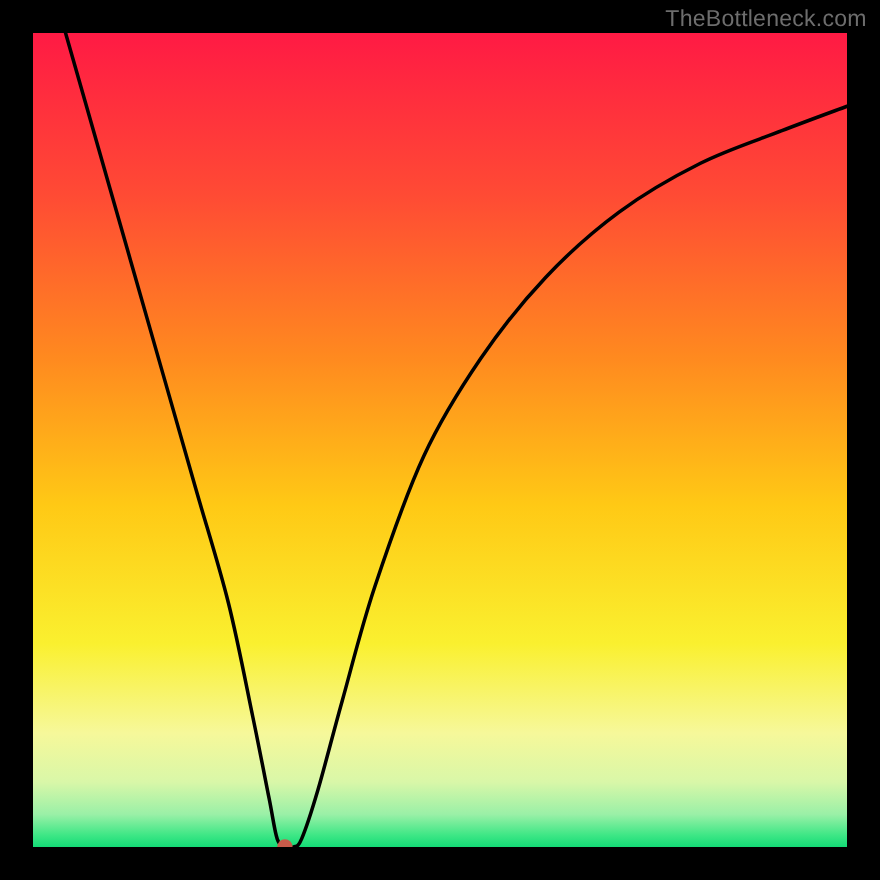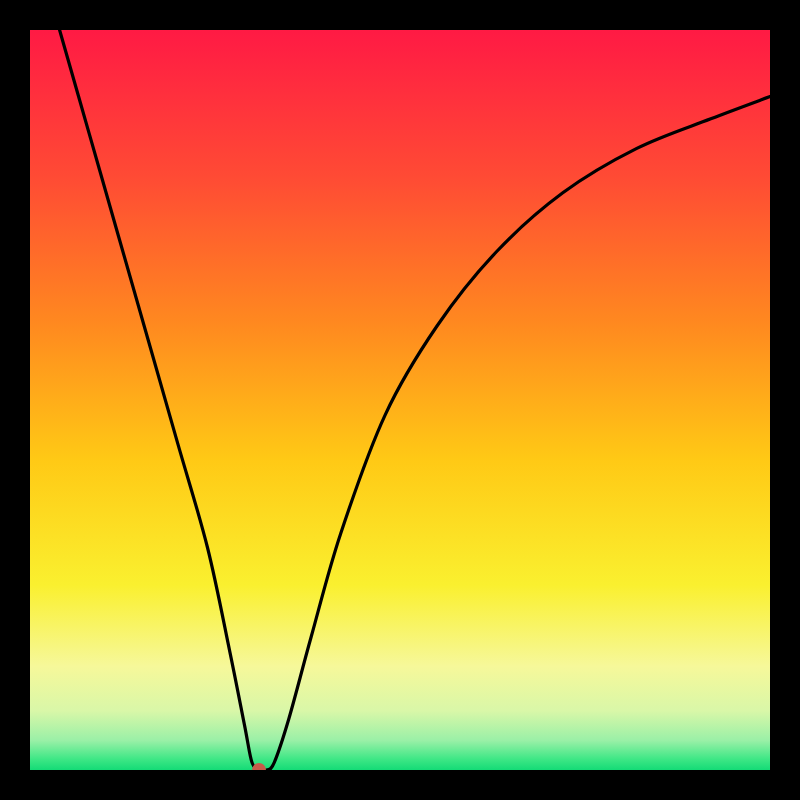--- a/index.html
+++ b/index.html
@@ -77,13 +77,14 @@
       <rect x="0" y="0" width="740" height="740" fill="url(#bg-grad)"></rect>
     </svg>
 
     <svg class="curve-svg" viewBox="0 0 740 740" preserveAspectRatio="none">
       <path id="curve-path" d="M 29.6 0 C 34.53333333333333 17.26666666666667, 49.333333333333336 69.06666666666669, 59.2 103.60000000000002 C 69.06666666666666 138.13333333333335, 78.93333333333334 172.6666666666667, 88.8 207.20000000000005 C 98.66666666666666 241.73333333333338, 108.53333333333333 276.2666666666667, 118.4 310.8 C 128.26666666666668 345.3333333333333, 138.13333333333333 379.8666666666667, 148 414.4 C 157.86666666666667 448.9333333333333, 168.96666666666667 483.46666666666664, 177.6 518 C 186.23333333333332 552.5333333333333, 193.63333333333335 592, 199.8 621.6 C 205.96666666666667 651.2, 210.9 677.1, 214.6 695.6 C 218.29999999999998 714.1, 219.53333333333333 725.2, 222 732.6 C 224.46666666666667 740, 226.93333333333334 738.7666666666667, 229.4 740 C 231.86666666666667 741.2333333333333, 234.33333333333334 741.2333333333333, 236.8 740 C 239.26666666666668 738.7666666666667, 240.50000000000003 741.2333333333333, 244.20000000000002 732.6 C 247.9 723.9666666666667, 252.83333333333334 709.1666666666667, 259 688.2 C 265.1666666666667 667.2333333333333, 272.56666666666666 637.6333333333333, 281.2 606.8 C 289.8333333333333 575.9666666666666, 298.4666666666667 540.1999999999999, 310.8 503.2 C 323.1333333333333 466.2, 339.16666666666663 419.33333333333337, 355.2 384.8 C 371.23333333333335 350.26666666666665, 388.50000000000006 323.1333333333333, 407.00000000000006 296 C 425.50000000000006 268.8666666666667, 445.23333333333335 244.20000000000002, 466.2 222 C 487.16666666666663 199.79999999999998, 509.3666666666666 180.06666666666663, 532.8 162.79999999999995 C 556.2333333333332 145.53333333333327, 582.1333333333332 130.73333333333332, 606.8 118.39999999999998 C 631.4666666666667 106.06666666666665, 658.6 97.43333333333328, 680.8000000000001 88.79999999999995 C 703.0000000000001 80.16666666666663, 730.1333333333333 70.30000000000001, 740 66.60000000000002" fill="none" stroke="#000" stroke-width="3.2" stroke-linejoin="round" stroke-linecap="round"></path>
     </svg>
 
     <div id="marker" class="marker" style="left: 222.4px; top: 733px; width: 14px; height: 14px; background: rgb(199, 91, 74);"></div>
   </div>
 
+  <div class="watermark">TheBottleneck.com</div>
 </div>
 
 </body></html>

